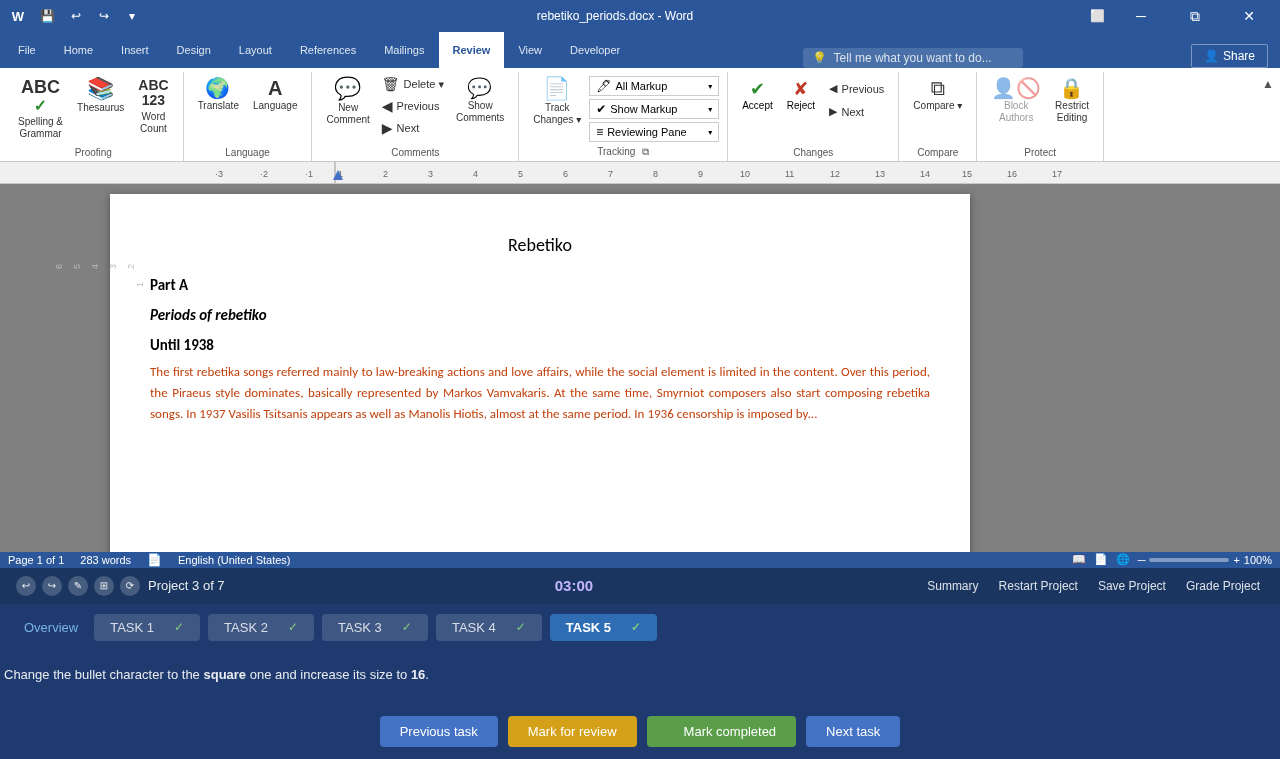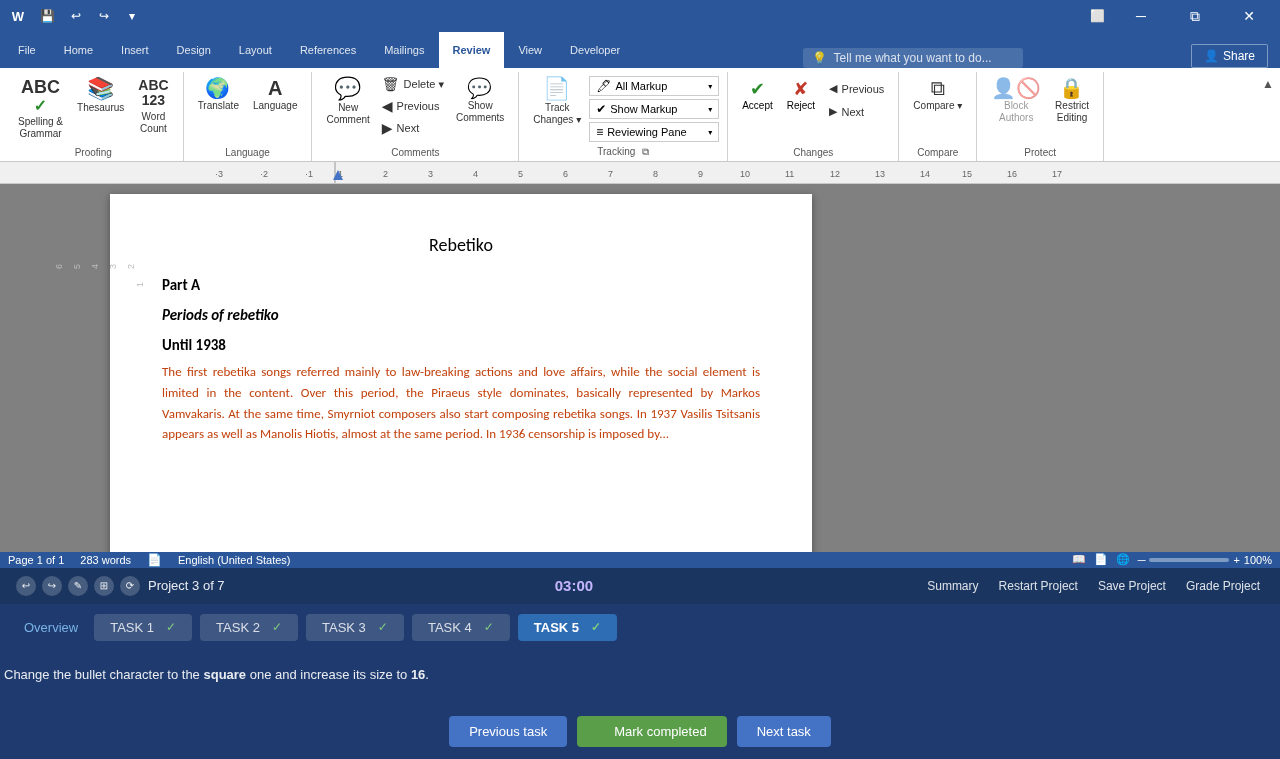--- a/index.html
+++ b/index.html
@@ -43,21 +43,21 @@
     .ar-btn { display: flex; flex-direction: column; align-items: center; padding: 4px 6px; cursor: pointer; border: none; background: transparent; border-radius: 2px; font-size: 10px; }
 
     
     .doc-area { flex: 1; background: #808080; display: flex; flex-direction: column; overflow: hidden; position: relative; }
 
     
     .ruler { height: 22px; background: #f0f0f0; border-bottom: 1px solid #c8c8c8; display: flex; align-items: center; padding: 0 0 0 205px; font-size: 9px; color: #666; overflow: hidden; }
 
     
     .page-container { flex: 1; background: #808080; overflow-y: auto; display: flex; justify-content: center; padding: 10px 0; }
-    .page { background: white; width: 702px; min-height: 400px; box-shadow: 0 2px 8px rgba(0,0,0,0.4); padding: 40px 52px; }
+    .page { background: white; width: 860px; min-height: 400px; box-shadow: 0 2px 8px rgba(0,0,0,0.4); padding: 40px 40px; }
     .page-title { text-align: center; font-size: 18px; color: #000; margin-bottom: 20px; font-family: 'Calibri', sans-serif; }
     .page-part { font-size: 15px; color: #000; margin-bottom: 12px; font-family: 'Calibri', sans-serif; font-weight: 600; }
     .page-subtitle { font-size: 15px; color: #000; margin-bottom: 12px; font-family: 'Calibri', sans-serif; font-style: italic; font-weight: 600; }
     .page-heading { font-size: 15px; color: #000; margin-bottom: 8px; font-family: 'Calibri', sans-serif; font-weight: 600; }
     .page-body { font-size: 13px; color: #c2410c; line-height: 1.6; font-family: 'Calibri', sans-serif; text-align: justify; }
 
     
     .status-bar { height: 16px; background: #2b579a; display: flex; align-items: center; padding: 0 8px; color: white; font-size: 11px; gap: 16px; }
     .status-bar-right { margin-left: auto; display: flex; align-items: center; gap: 8px; }
     .zoom-control { display: flex; align-items: center; gap: 4px; }
@@ -71,21 +71,21 @@
     .task-header-left { display: flex; align-items: center; gap: 8px; font-size: 12px; color: rgba(255,255,255,0.9); }
     .task-header-icons { display: flex; gap: 6px; }
     .task-header-icon { width: 20px; height: 20px; background: rgba(255,255,255,0.2); border-radius: 50%; display: flex; align-items: center; justify-content: center; font-size: 10px; cursor: pointer; }
     .task-info { font-size: 13px; font-weight: 500; }
     .task-timer { font-size: 15px; font-weight: 600; color: #c4b5fd; }
     .task-header-right { display: flex; gap: 12px; }
     .task-action-btn { background: transparent; border: none; color: rgba(255,255,255,0.85); font-size: 12px; cursor: pointer; padding: 2px 4px; }
 
     
     .task-tabs { display: flex; align-items: center; padding: 10px 16px; gap: 8px; background: #1e3a6e; }
-    .task-tab { padding: 6px 16px; border-radius: 4px; font-size: 13px; cursor: pointer; border: none; background: rgba(255,255,255,0.15); color: rgba(255,255,255,0.8); display: flex; align-items: center; gap: 12px; }
+    .task-tab { padding: 6px 16px; border-radius: 4px; font-size: 13px; cursor: pointer; border: none; background: rgba(255,255,255,0.15); color: rgba(255,255,255,0.8); display: flex; align-items: center; gap: 20px; }
     .task-tab.active { background: #2e6db4; color: white; font-weight: 600; }
     .task-tab .check { color: #7fc97f; font-size: 12px; }
     .task-tab-overview { background: transparent; color: #7ab3e8; font-size: 13px; cursor: pointer; border: none; padding: 6px 8px; }
 
     
     .task-desc { padding: 14px 16px 10px 4px; font-size: 13px; color: rgba(255,255,255,0.9); background: #1e3a6e; line-height: 1.5; }
 
     
     .task-footer { display: flex; align-items: center; justify-content: center; gap: 10px; padding: 12px 16px; background: #1e3a6e; margin-top: 10px; }
     .footer-btn { padding: 8px 20px; border-radius: 4px; font-size: 13px; font-weight: 500; cursor: pointer; border: none; }
@@ -104,20 +104,21 @@
   <div class="title-bar-left">
 
     <div style="width:20px;height:20px;background:#2b579a;color:white;font-weight:bold;font-size:13px;display:flex;align-items:center;justify-content:center;">W</div>
     <div class="quick-access">
       <button class="qa-btn" title="Save">💾</button>
       <button class="qa-btn" title="Undo">↩</button>
       <button class="qa-btn" title="Redo">↪</button>
       <button class="qa-btn" title="Customize">▾</button>
     </div>
   </div>
+  <div class="title-bar-center">rebetiko_periods.docx - Word</div>
   <div class="title-bar-right">
     <button class="qa-btn">⬜</button>
     <button class="win-btn">─</button>
     <button class="win-btn">⧉</button>
     <button class="win-btn close">✕</button>
   </div>
 </div>
 
 <div class="ribbon">
   <div class="ribbon-tabs">
@@ -408,16 +409,17 @@
       <span class="check">✓</span>
     </button>
   </div>
 
   <div class="task-desc">
     Change the bullet character to the <strong>square</strong> one and increase its size to <strong>16</strong>.
   </div>
 
   <div class="task-footer">
     <button class="footer-btn btn-prev">Previous task</button>
+    <button class="footer-btn btn-review">Mark for review</button>
     <button class="footer-btn btn-complete">Mark completed</button>
     <button class="footer-btn btn-next">Next task</button>
   </div>
 </div>
 
 </body></html>

